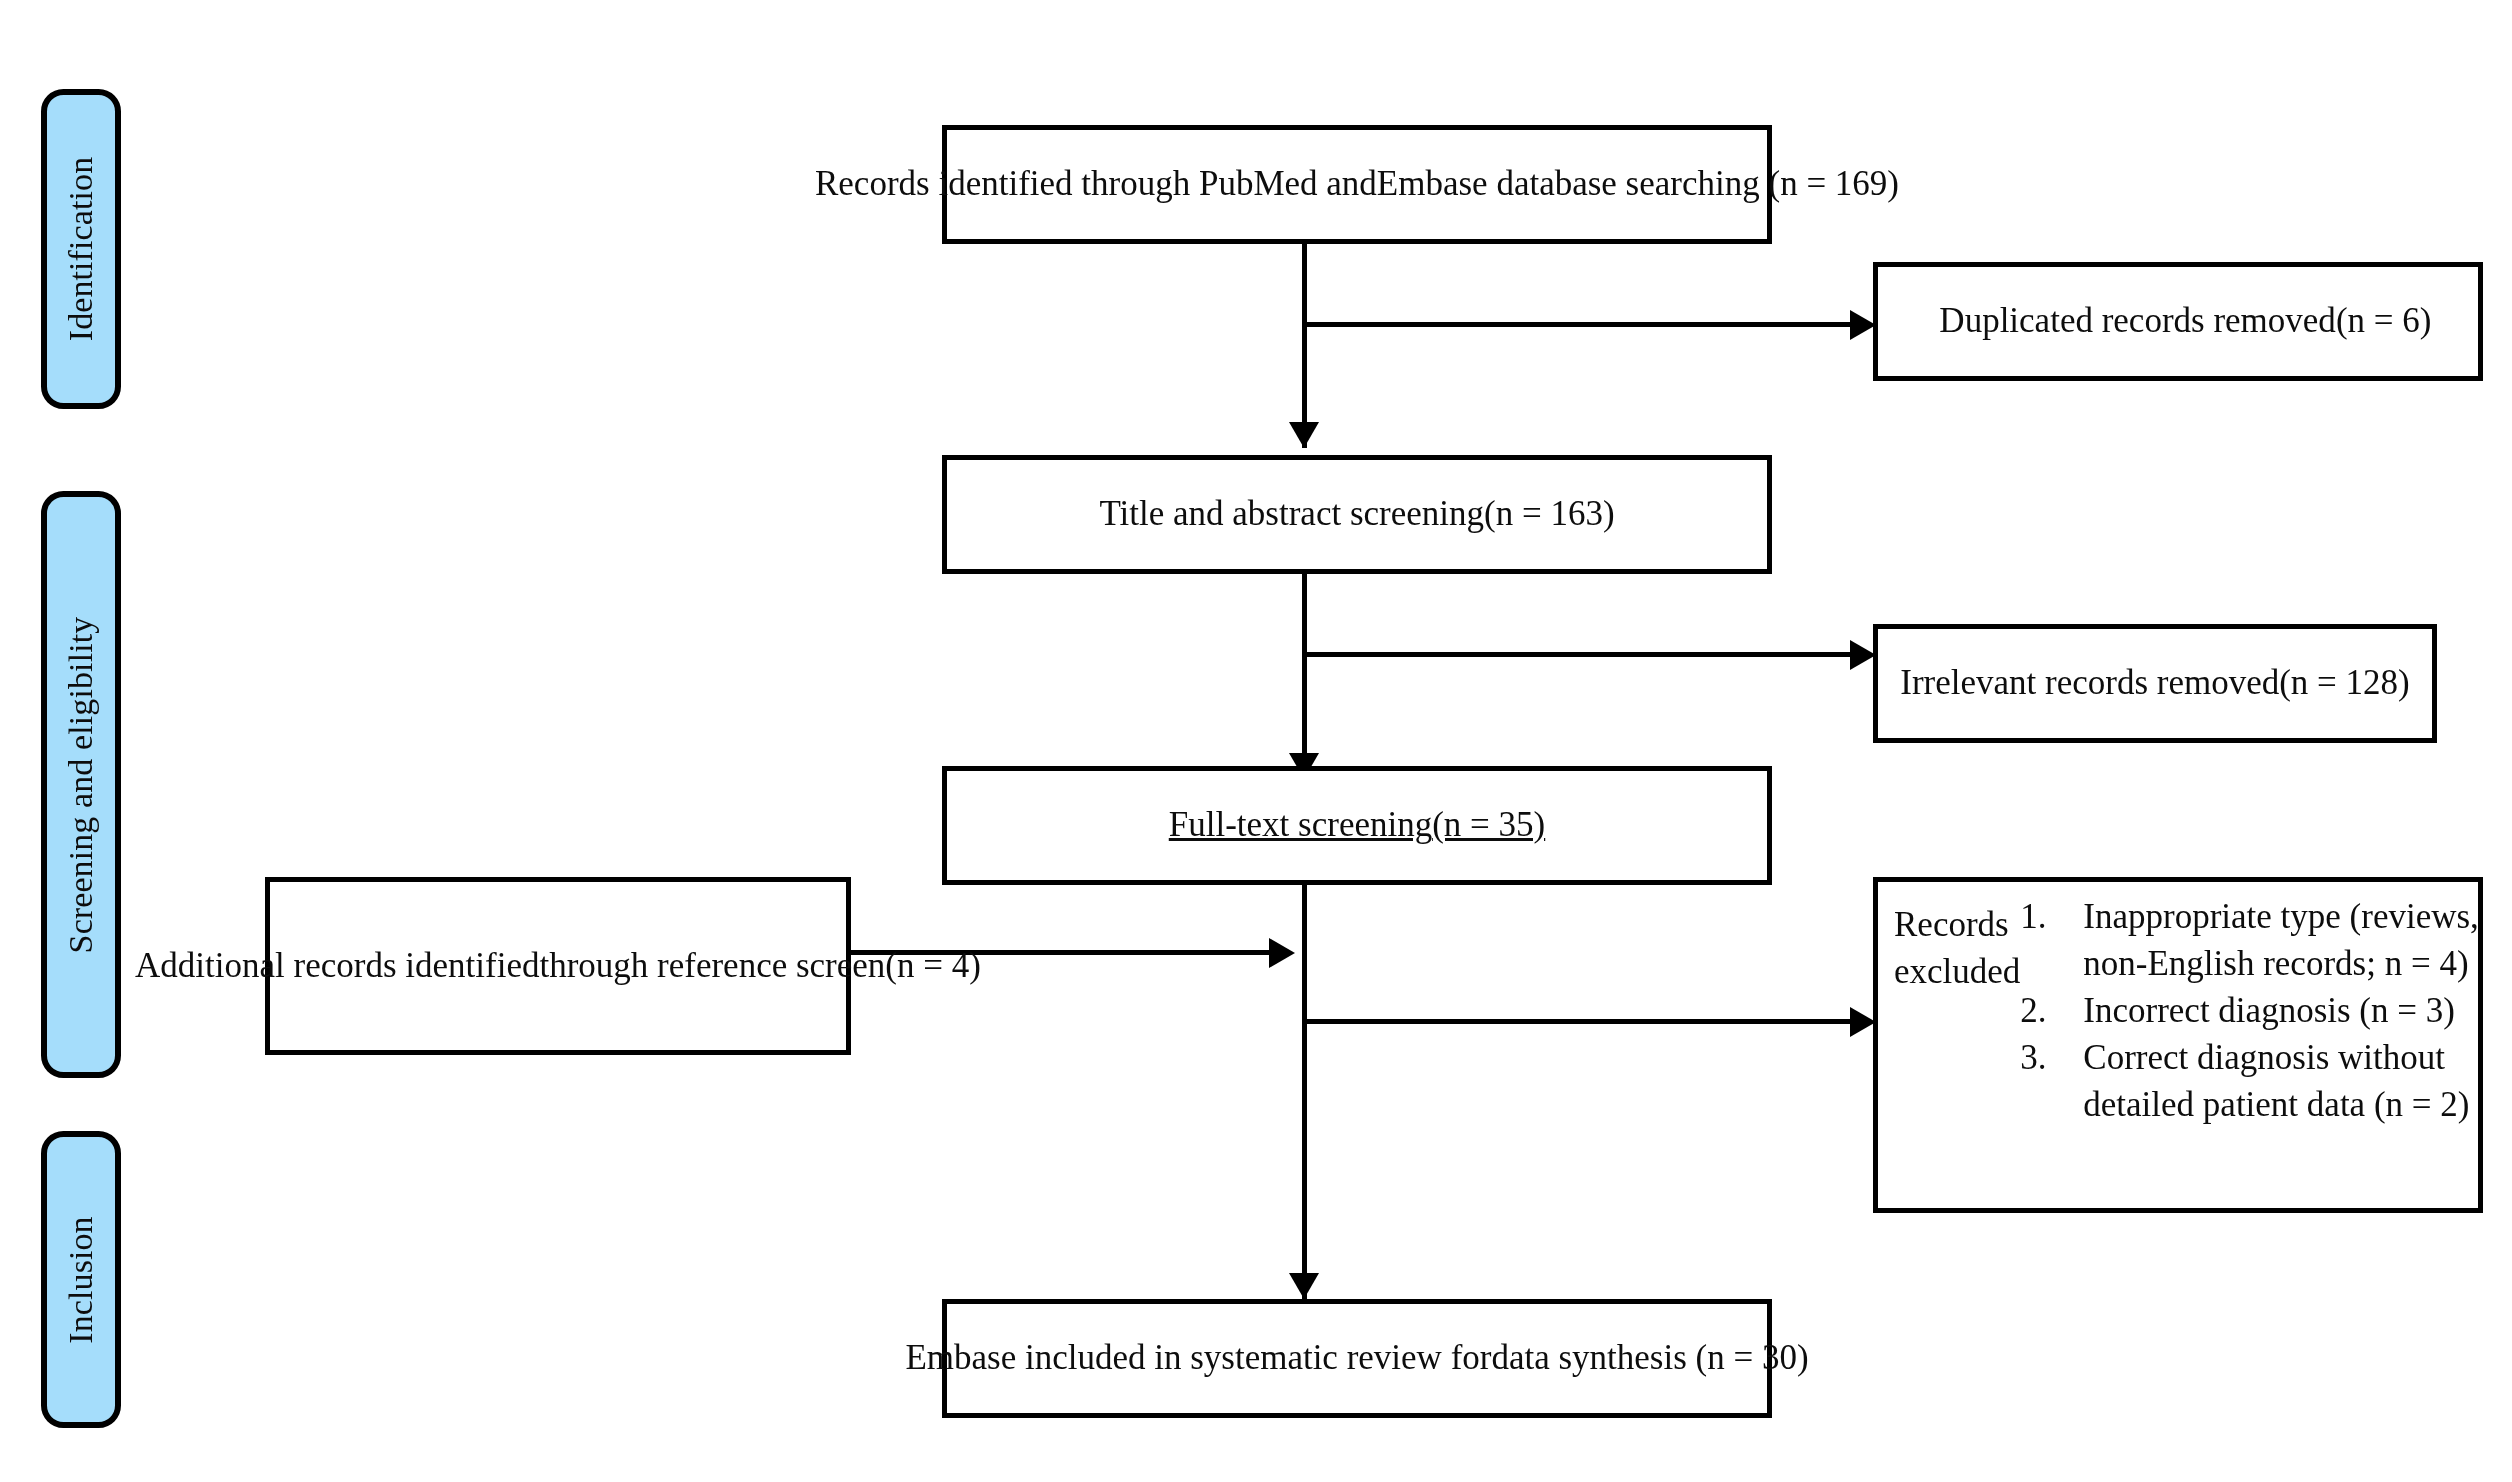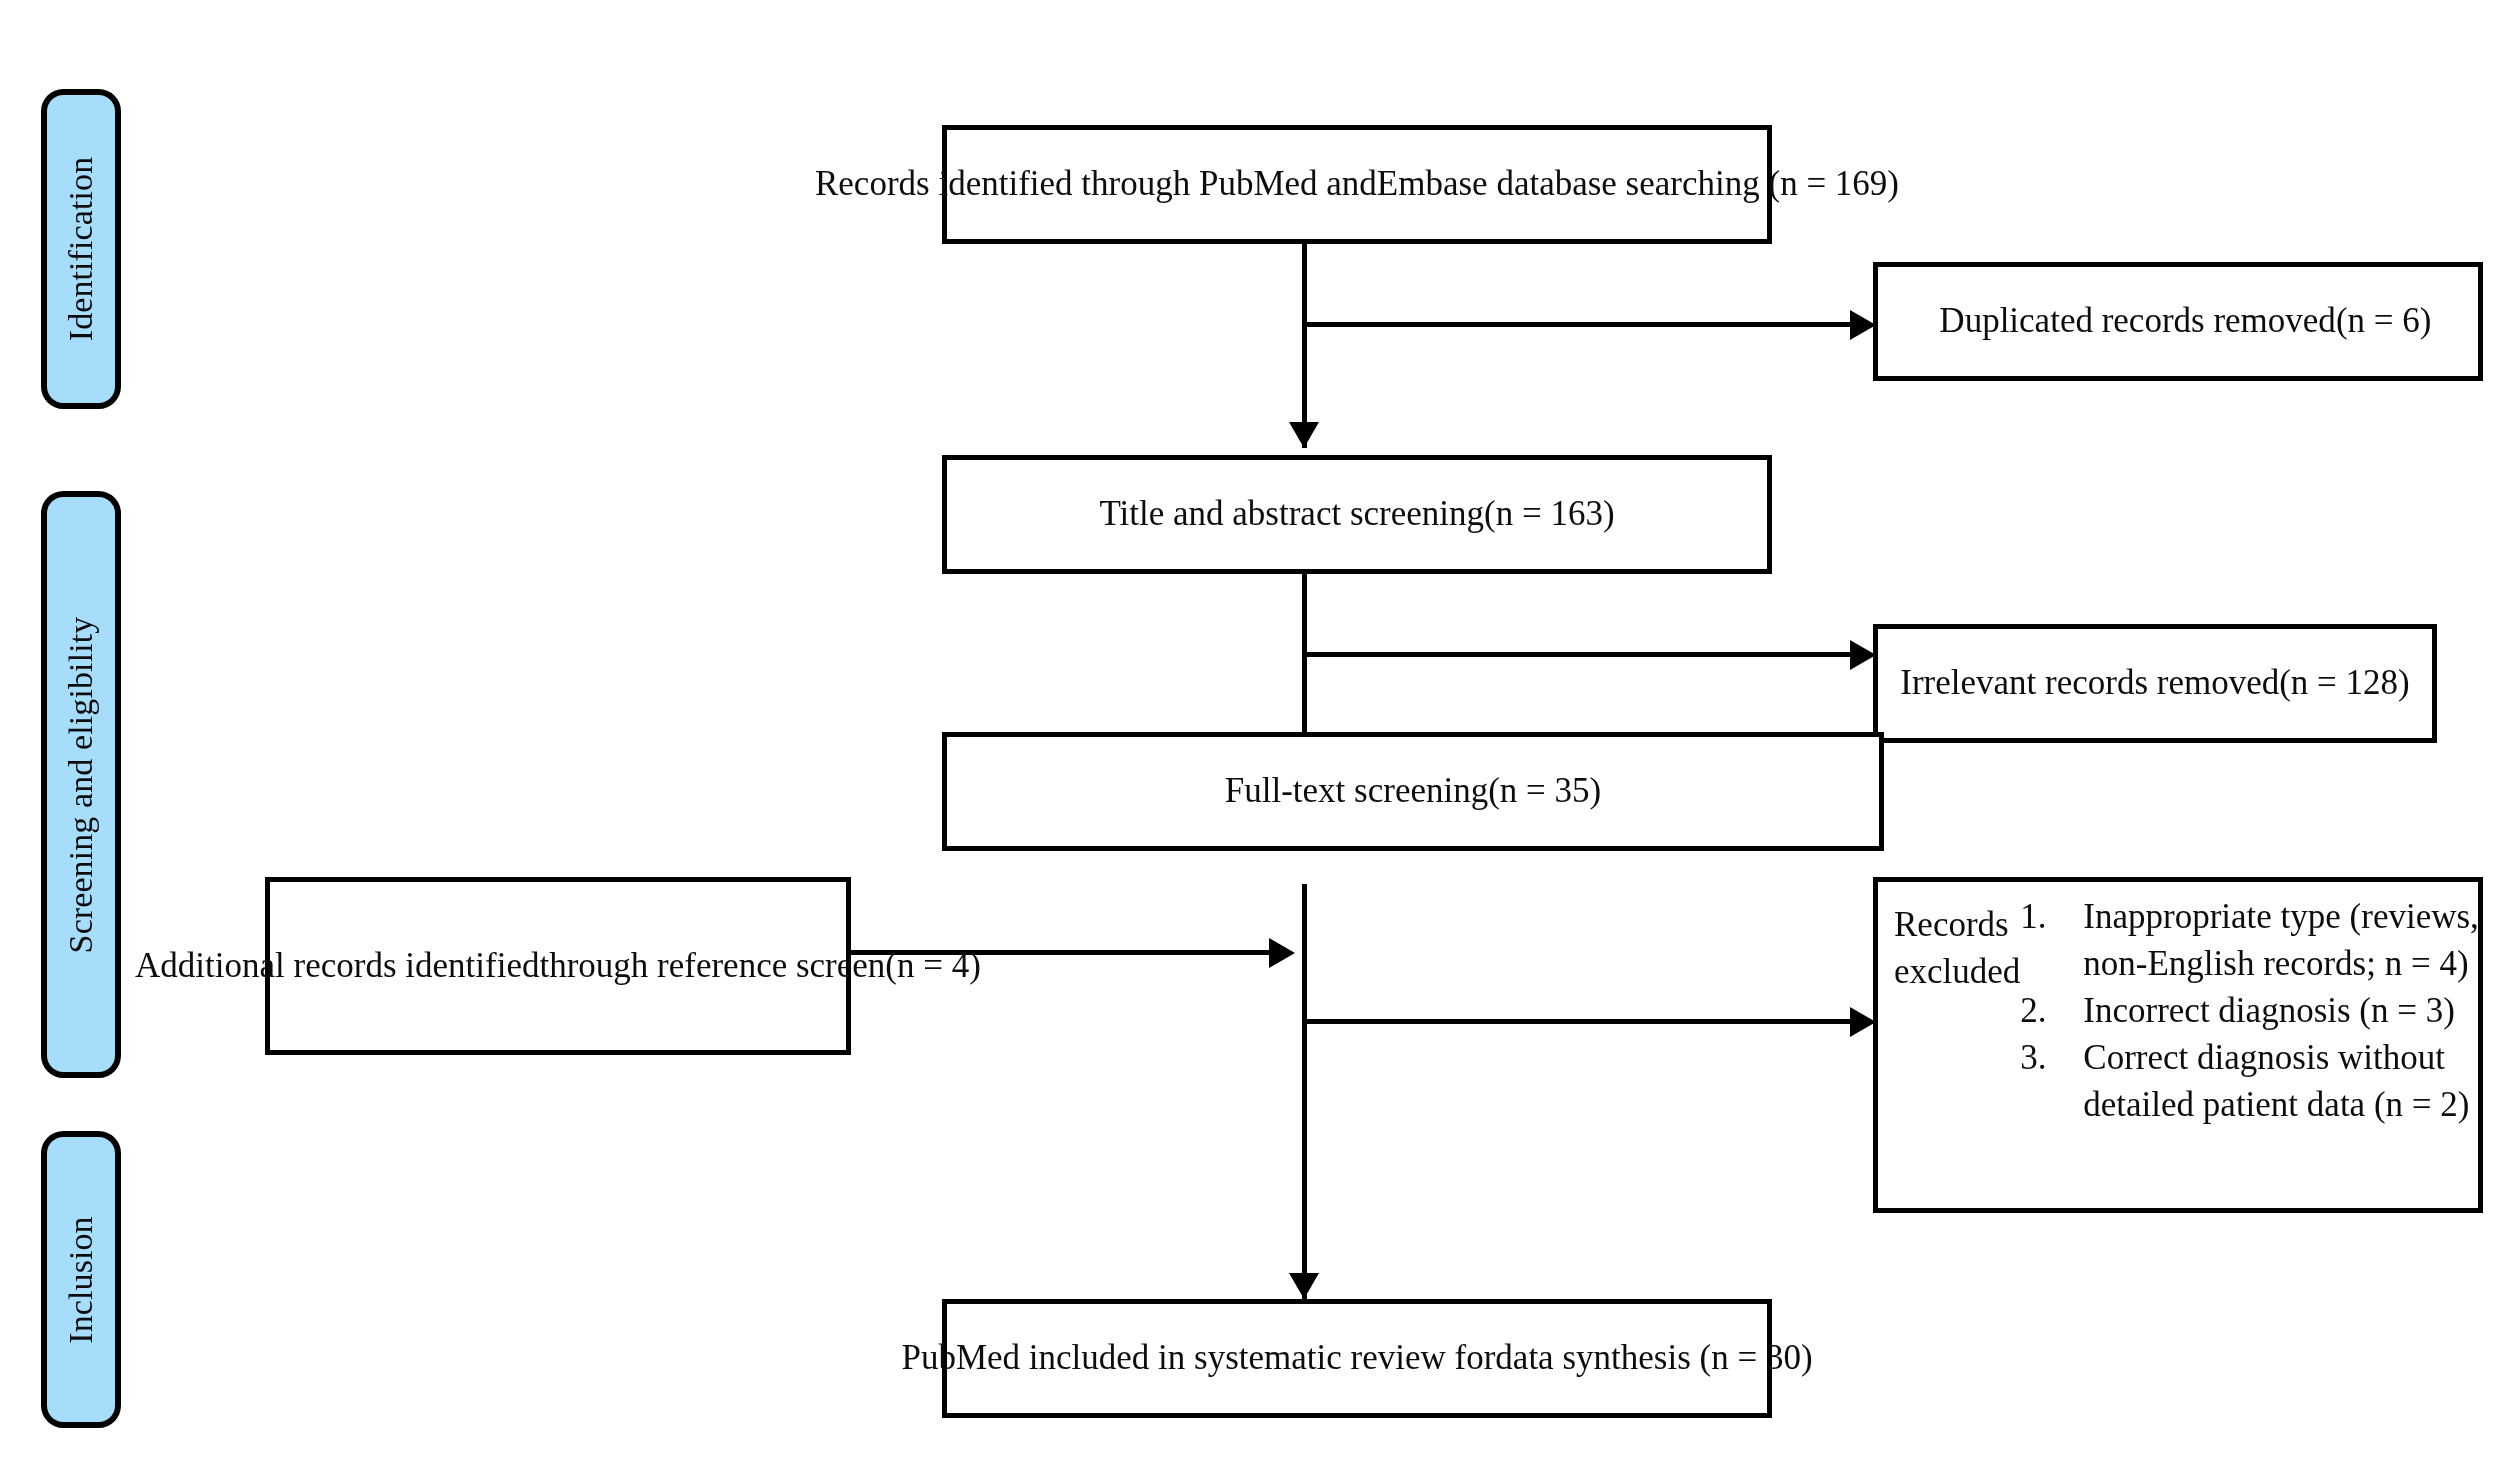--- a/index.html
+++ b/index.html
@@ -165,21 +165,21 @@
   <div class="flow-box" style="left:942px; top:455px; width:830px; height:119px;">
     <span class="line">Title and abstract screening</span>
     <span class="line">(n = 163)</span>
   </div>
 
   <div class="flow-box" style="left:1873px; top:592px; width:564px; height:119px;margin-top:32px;">
     <span class="line">Irrelevant records removed</span>
     <span class="line">(n = 128)</span>
   </div>
 
-  <div class="flow-box" style="left:942px; top:732px; width:942px; height:119px;">
+  <div class="flow-box" style="left:942px; top:766px; width:830px; height:119px;text-decoration:underline;">
     <span class="line">Full-text screening</span>
     <span class="line">(n = 35)</span>
   </div>
 
   <div class="flow-box" style="left:265px; top:877px; width:586px; height:178px;">
     <span class="line">Additional records identified</span>
     <span class="line">through reference screen</span>
     <span class="line">(n = 4)</span>
   </div>
 
@@ -194,18 +194,18 @@
         <span class="line">Incorrect diagnosis (n = 3)</span>
       </li>
       <li>
         <span class="line">Correct diagnosis without</span>
         <span class="line">detailed patient data (n = 2)</span>
       </li>
     </ol>
   </div>
 
   <div class="flow-box" style="left:942px; top:1299px; width:830px; height:119px;">
-    <span class="line">PubMed included in systematic review for</span>
+    <span class="line">Embase included in systematic review for</span>
     <span class="line">data synthesis (n = 30)</span>
   </div>
 
 </div>
 
 
 </body></html>

